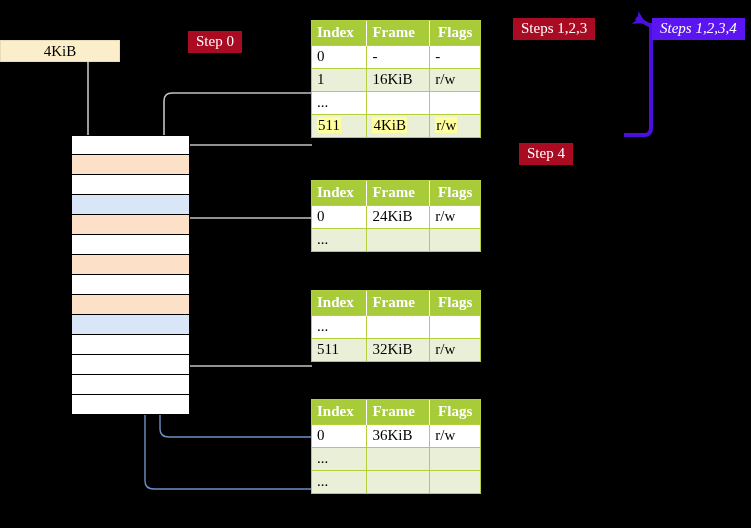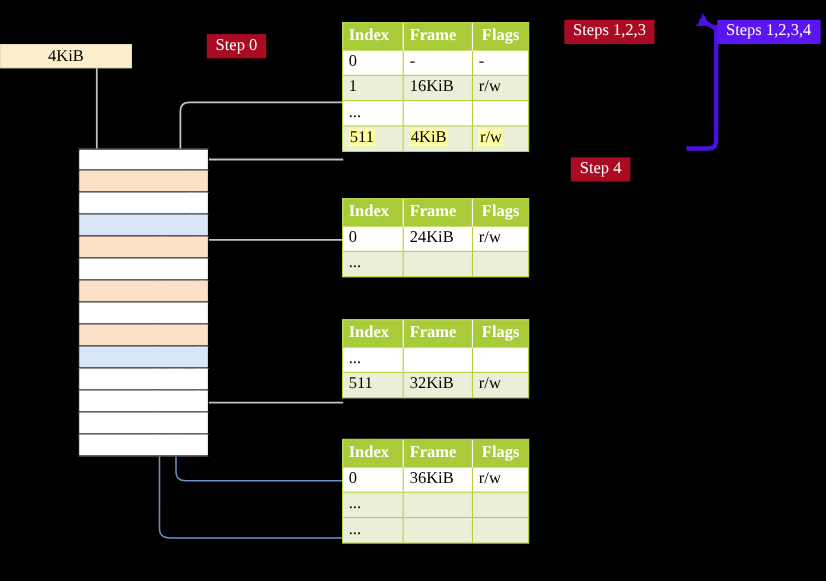--- a/index.html
+++ b/index.html
@@ -70,21 +70,21 @@
     left:0px;top:40px;width:120px;height:22px;line-height:21px;
     background:#fbeecb;border:1px solid #e8dcb5;color:#000;
   }
   .steplabel{
     position:absolute;color:#fff;font-size:15px;line-height:19px;
     padding:1px 8px 2px 8px;white-space:nowrap;
     font-family:"Liberation Serif", serif;
     box-sizing:border-box;
   }
   .step-red{background:#a80b22;}
-  .step-blue{background:#5b15f0;}
+  .step-blue{background:#5b15f0;font-style:italic;}
   #step0{left:188px;top:31px;}
   #step123{left:513px;top:18px;text-align:center;}
   #step1234{left:652px;top:18px;}
   #step4{left:519px;top:143px;}
 
   
   #wires{position:absolute;left:0;top:0;width:751px;height:528px;pointer-events:none;}
 </style>
 </head>
 <body>

